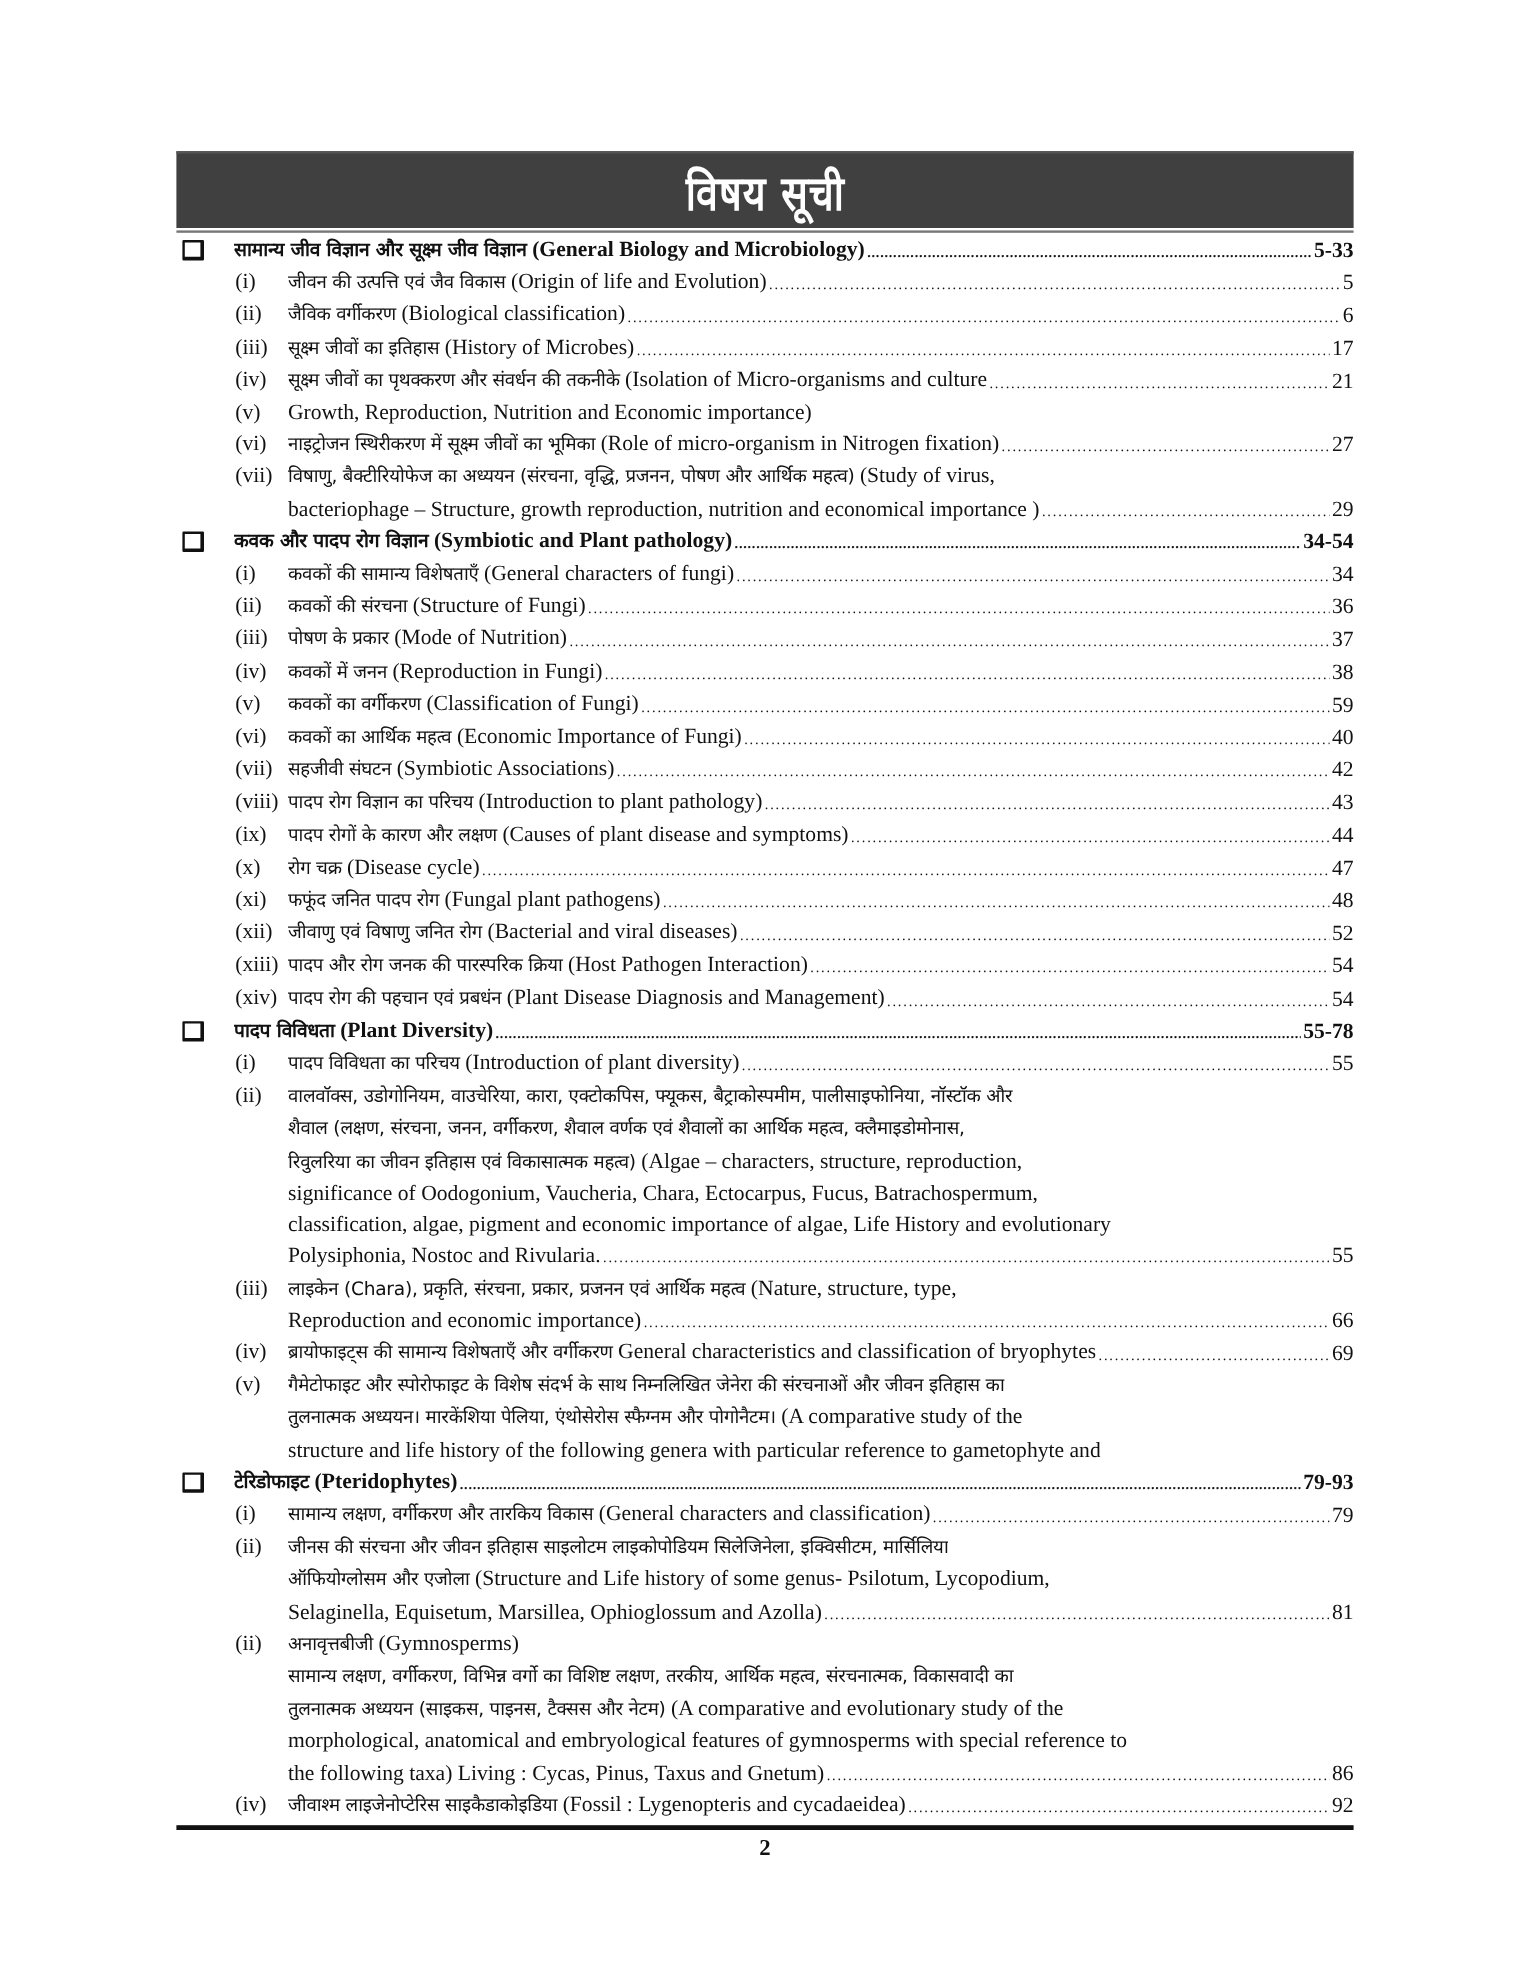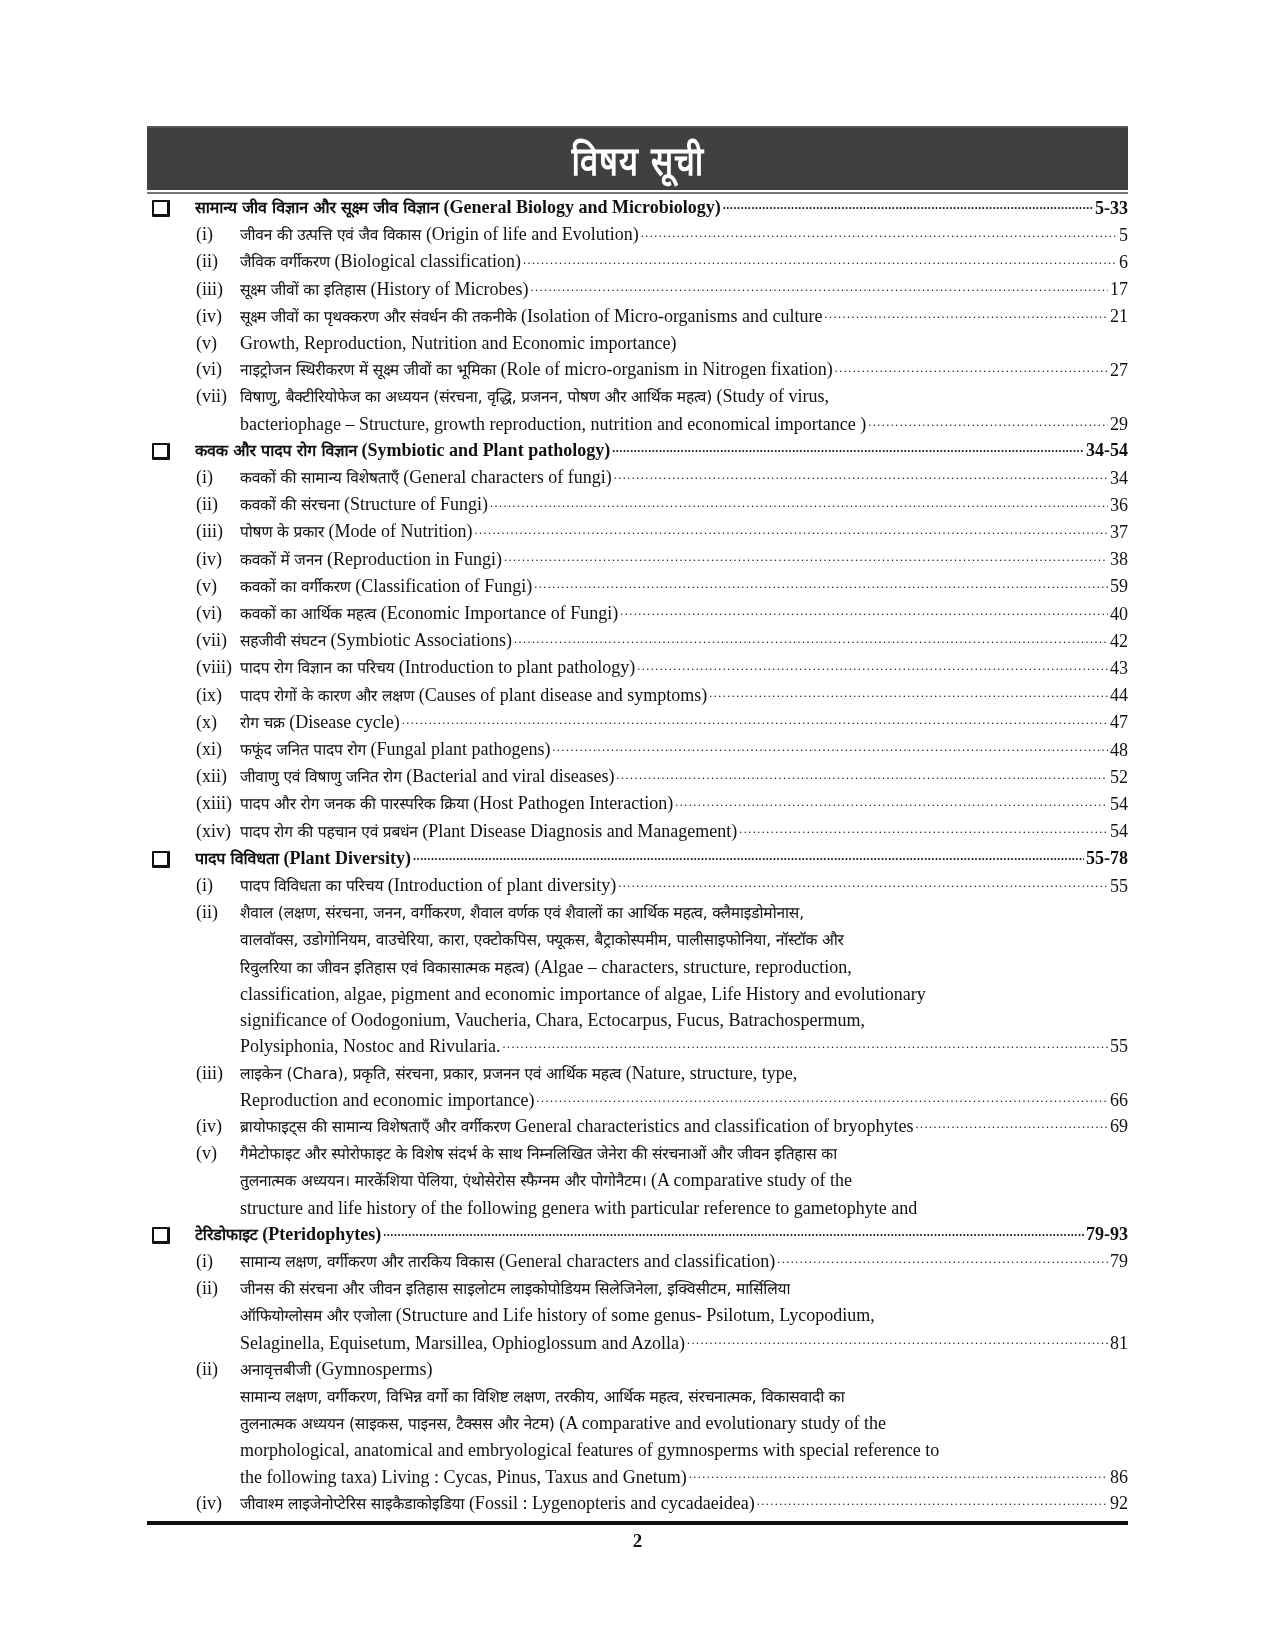--- a/index.html
+++ b/index.html
@@ -11,21 +11,21 @@
   .title-bar span { color: #fff; font-family: "DejaVu Sans", sans-serif; font-weight: bold; font-size: 40px;
                     letter-spacing: 1px; transform: scaleX(0.82); display: inline-block; }
   .toc { margin-top: 2px; border-top: 2px solid #777; }
   .row { position: relative; font-size: 18px; line-height: 26.2px; }
   .section-row { font-weight: bold; }
   .checkbox { position: absolute; left: 5px; top: 6px; width: 13px; height: 12px; border: 2px solid #111;
               border-right-width: 3px; border-bottom-width: 3px; border-radius: 1px; }
   .section-text { padding-left: 48px; }
   .num { position: absolute; left: 49px; top: 0; }
   .item-text { padding-left: 93px; padding-right: 0; }
-  .line { display: flex; align-items: center; white-space: nowrap; }
+  .line { display: flex; align-items: flex-end; white-space: nowrap; }
   .line .txt { flex: 0 1 auto; overflow: hidden; }
   .dev { font-family: "DejaVu Sans", sans-serif; font-size: 15.5px; letter-spacing: -0.2px; }
   .section-row .dev { font-size: 16px; }
   .dots { flex: 1 1 auto; overflow: hidden; margin: 0 2px; height: 18px; position: relative; }
   .dots::after { content: "......................................................................................................................................................................................................................................................................................"; position: absolute; left: 0; bottom: -2px; letter-spacing: 1.5px; font-size: 12px; white-space: nowrap; }
   .section-row .dots::after { font-weight: bold; letter-spacing: 0.6px; }
   .pg { flex: 0 0 auto; text-align: right; }
   .footer-rule { position: absolute; left: 147px; top: 1521px; width: 981px; height: 4px; background: #111; }
   .page-number { position: absolute; left: 0; width: 1275px; top: 1530px; text-align: center;
                  font-weight: bold; font-size: 19px; }
@@ -280,33 +280,33 @@
             <span class="txt"><span class="dev">पादप विविधता का परिचय</span> <span class="en">(Introduction of plant diversity)</span></span>
             <span class="dots"></span>
             <span class="pg">55</span>
           </div>
         </div>
       </div>
       <div class="row item-row">
         <span class="num">(ii)</span>
         <div class="item-text">
           <div class="line">
+            <span class="txt"><span class="dev">वालवॉक्स, उडोगोनियम, वाउचेरिया, कारा, एक्टोकपिस, फ्यूकस, बैट्राकोस्पमीम, पालीसाइफोनिया, नॉस्टॉक और</span></span>
+          </div>
+          <div class="line">
             <span class="txt"><span class="dev">शैवाल (लक्षण, संरचना, जनन, वर्गीकरण, शैवाल वर्णक एवं शैवालों का आर्थिक महत्व, क्लैमाइडोमोनास,</span></span>
           </div>
           <div class="line">
-            <span class="txt"><span class="dev">वालवॉक्स, उडोगोनियम, वाउचेरिया, कारा, एक्टोकपिस, फ्यूकस, बैट्राकोस्पमीम, पालीसाइफोनिया, नॉस्टॉक और</span></span>
-          </div>
-          <div class="line">
             <span class="txt"><span class="dev">रिवुलरिया का जीवन इतिहास एवं विकासात्मक महत्व)</span> <span class="en">(Algae – characters, structure, reproduction,</span></span>
           </div>
           <div class="line">
+            <span class="txt"><span class="en">significance of Oodogonium, Vaucheria, Chara, Ectocarpus, Fucus, Batrachospermum,</span></span>
+          </div>
+          <div class="line">
             <span class="txt"><span class="en">classification, algae, pigment and economic importance of algae, Life History and evolutionary</span></span>
-          </div>
-          <div class="line">
-            <span class="txt"><span class="en">significance of Oodogonium, Vaucheria, Chara, Ectocarpus, Fucus, Batrachospermum,</span></span>
           </div>
           <div class="line">
             <span class="txt"><span class="en">Polysiphonia, Nostoc and Rivularia.</span></span>
             <span class="dots"></span>
             <span class="pg">55</span>
           </div>
         </div>
       </div>
       <div class="row item-row">
         <span class="num">(iii)</span>

